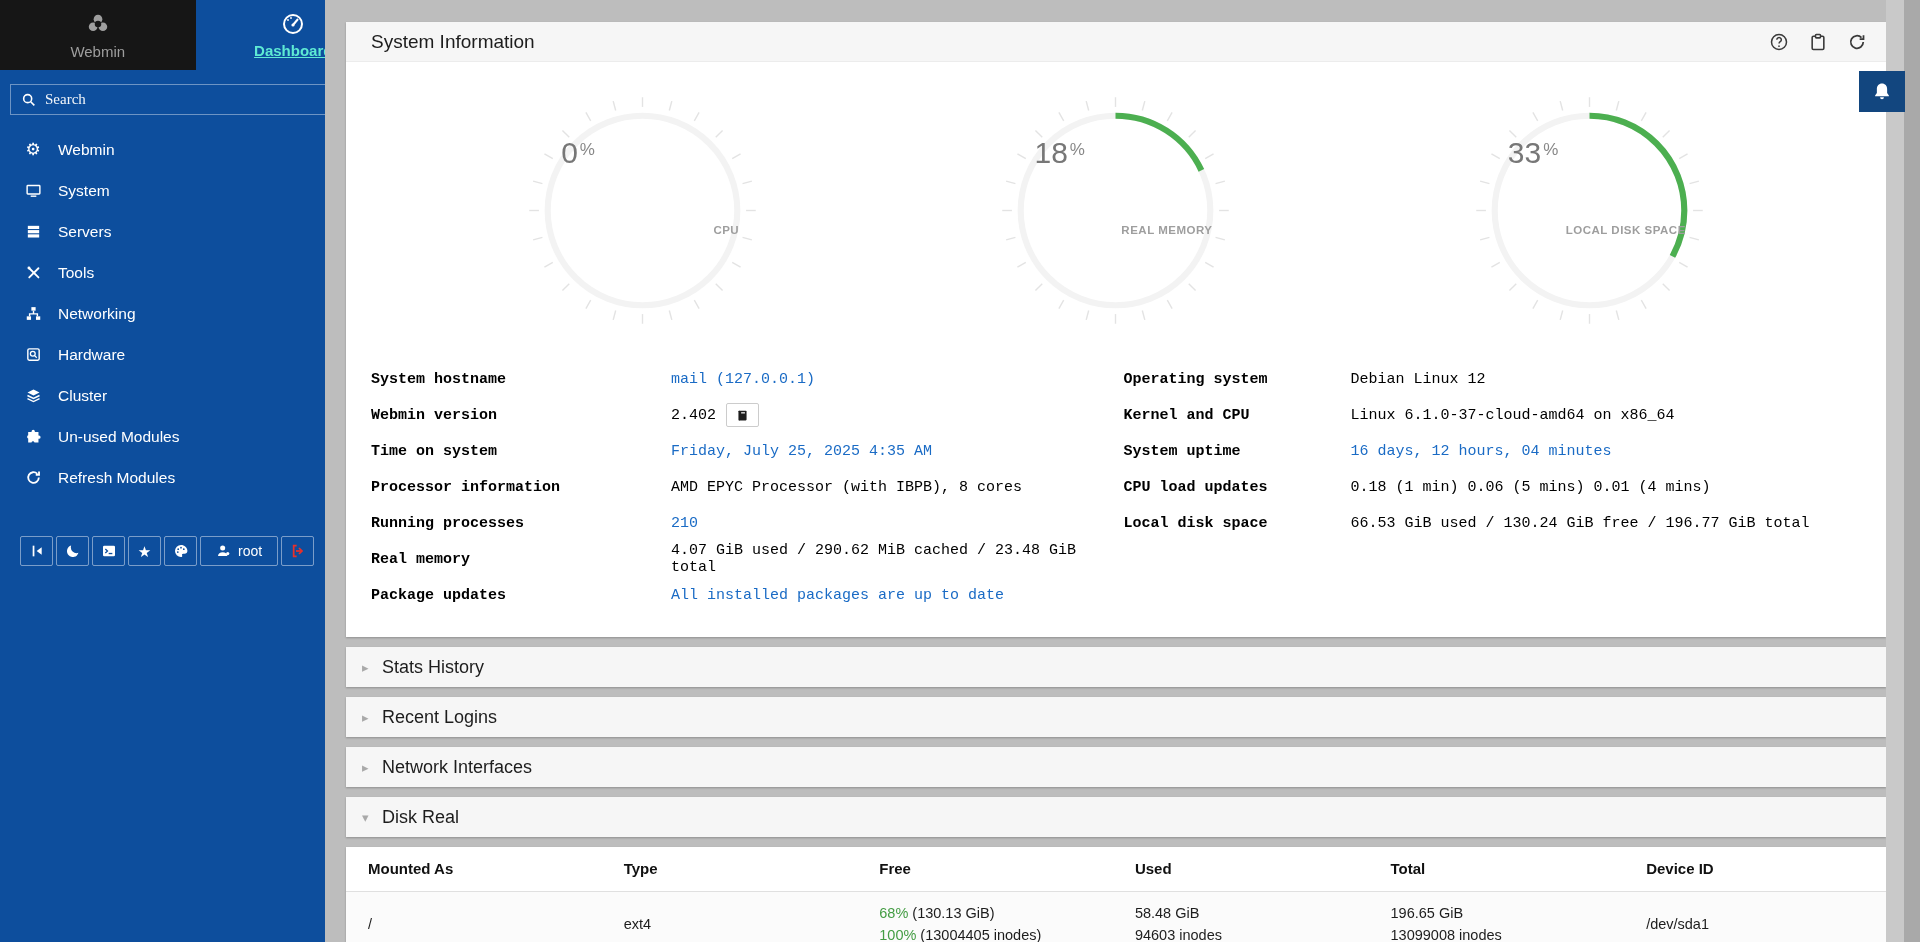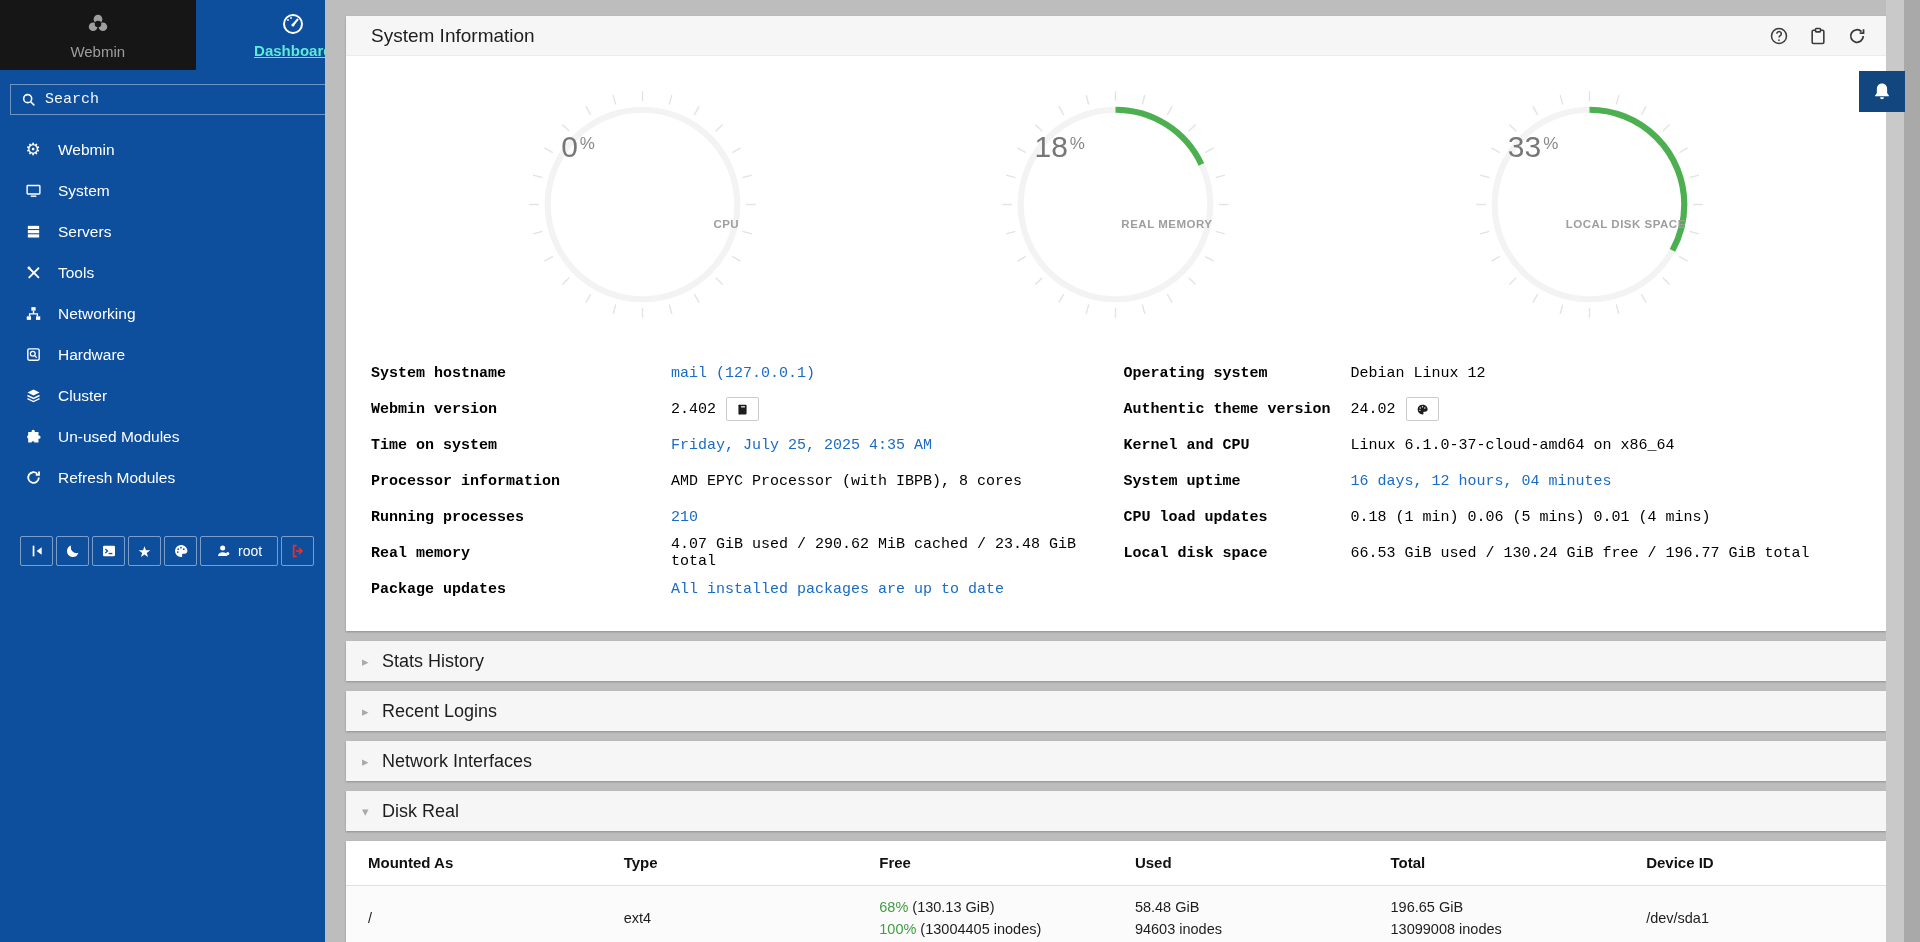--- a/index.html
+++ b/index.html
@@ -10,39 +10,39 @@
   .tabs { display:flex; height:70px; }
   .tab { flex:1; display:flex; flex-direction:column; align-items:center; justify-content:center; gap:6px; cursor:pointer; }
   .tab-webmin { background:#161616; color:#9e9e9e; }
   .tab-webmin svg { width:26px; height:26px; }
   .tab-dashboard { background:#0d4e9d; color:#5eead4; font-weight:700;text-decoration:underline; }
   .tab-dashboard svg { width:24px; height:24px; }
   .tab-label { font-size:15px; }
 
   .search-box { position:relative; margin:14px 13px 0 10px; height:31px; border:1px solid rgba(255,255,255,.4); }
   .search-box svg { position:absolute; left:10px; top:7px; width:16px; height:16px; color:#fff; }
-  .search-box input { width:100%; height:100%; background:transparent; border:0; outline:none; color:#fff; font-size:15px; padding-left:34px; font-family:Liberation Mono, monospace; }
+  .search-box input { width:100%; height:100%; background:transparent; border:0; outline:none; color:#fff; font-size:15px; padding-left:34px; font-family:Liberation Serif, serif; }
   .search-box input::placeholder { color:#fff; opacity:.95; }
 
   .menu { margin-top:14px; list-style:none; }
   .menu-item { position:relative; height:41px; display:flex; align-items:center; padding-left:23px; cursor:pointer; font-size:15.5px; }
   .mi-icon { width:20px; height:18px; margin-right:15px; display:inline-flex; align-items:center; justify-content:center; color:#fff; }
   .mi-icon svg { width:17px; height:17px; }
   .mi-icon .glyph { font-size:17px; line-height:1; }
   .chevron { position:absolute; right:14px; font-size:13px; color:rgba(255,255,255,.9); }
 
   .quick-row { position:absolute; left:20px; top:536px; display:flex; gap:3px; }
   .qbtn { height:30px; min-width:33px; border:1px solid rgba(255,255,255,.45); border-radius:2px; display:inline-flex; align-items:center; justify-content:center; gap:6px; cursor:pointer; padding:0 6px; }
   .qbtn svg { width:16px; height:16px; }
   .qbtn .glyph { font-size:15px; color:#fff; line-height:1; }
   .qbtn-user { padding:0 15px; }
   .qbtn-user span.uname { font-size:14px; color:#fff; }
 
   
-  .content { position:absolute; left:325px; top:0; right:0; bottom:0; background:#bdbdbd; padding:16px 34px 0 21px; }
+  .content { position:absolute; left:325px; top:0; right:0; bottom:0; background:#bdbdbd; padding:22px 34px 0 21px; }
   .gutter-light { position:absolute; right:16px; top:0; width:18px; height:942px; background:#c9c9c9; }
   .gutter-dark { position:absolute; right:0; top:0; width:16px; height:942px; background:#a9a9a9; }
   .bell-btn { position:absolute; right:15px; top:71px; width:46px; height:41px; background:#12467f; display:flex; align-items:center; justify-content:center; cursor:pointer; z-index:5; }
   .bell-btn svg { width:22px; height:22px; }
 
   .panel { background:#fff; box-shadow:0 1px 2px rgba(0,0,0,.25); }
   .panel-header { height:40px; background:#f6f6f6; border-bottom:1px solid #ececec; display:flex; align-items:center; padding:0 18px 0 25px; }
   .panel-title { font-size:19px; color:#1d1d1d; }
   .header-actions { margin-left:auto; display:flex; align-items:center; gap:17px; color:#3a3a3a; }
   .hbtn { width:22px; height:22px; display:inline-flex; align-items:center; justify-content:center; cursor:pointer; }
@@ -425,33 +425,20 @@
           <span class="info-label">Package updates</span>
           <a class="link">All installed packages are up to date</a>
         </div>
       </div>
       <div class="info-col info-col-right">
         <div class="info-row">
           <span class="info-label">Operating system</span>
           <span>Debian Linux 12</span>
         </div>
         <div class="info-row">
-          <span class="info-label">Authentic theme version</span>
-          <span>24.02</span>
-          <span class="badge-btn">
-              <svg viewBox="0 0 24 24" fill="currentColor">
-                <path d="M12 3a9 9 0 0 0 0 18c1.6 0 2.3-1.1 1.7-2.3-.6-1.1.2-2.4 1.5-2.4H17A4.6 4.6 0 0 0 21.6 11.7C21.4 6.8 17.2 3 12 3z"></path>
-                <circle cx="7.8" cy="9.2" r="1.3" fill="#fff"></circle>
-                <circle cx="12" cy="7" r="1.3" fill="#fff"></circle>
-                <circle cx="16.2" cy="9.2" r="1.3" fill="#fff"></circle>
-                <circle cx="7.2" cy="13.6" r="1.3" fill="#fff"></circle>
-              </svg>
-            </span>
-        </div>
-        <div class="info-row">
           <span class="info-label">Kernel and CPU</span>
           <span>Linux 6.1.0-37-cloud-amd64 on x86_64</span>
         </div>
         <div class="info-row">
           <span class="info-label">System uptime</span>
           <a class="link">16 days, 12 hours, 04 minutes</a>
         </div>
         <div class="info-row">
           <span class="info-label">CPU load updates</span>
           <span>0.18 (1 min) 0.06 (5 mins) 0.01 (4 mins)</span>

